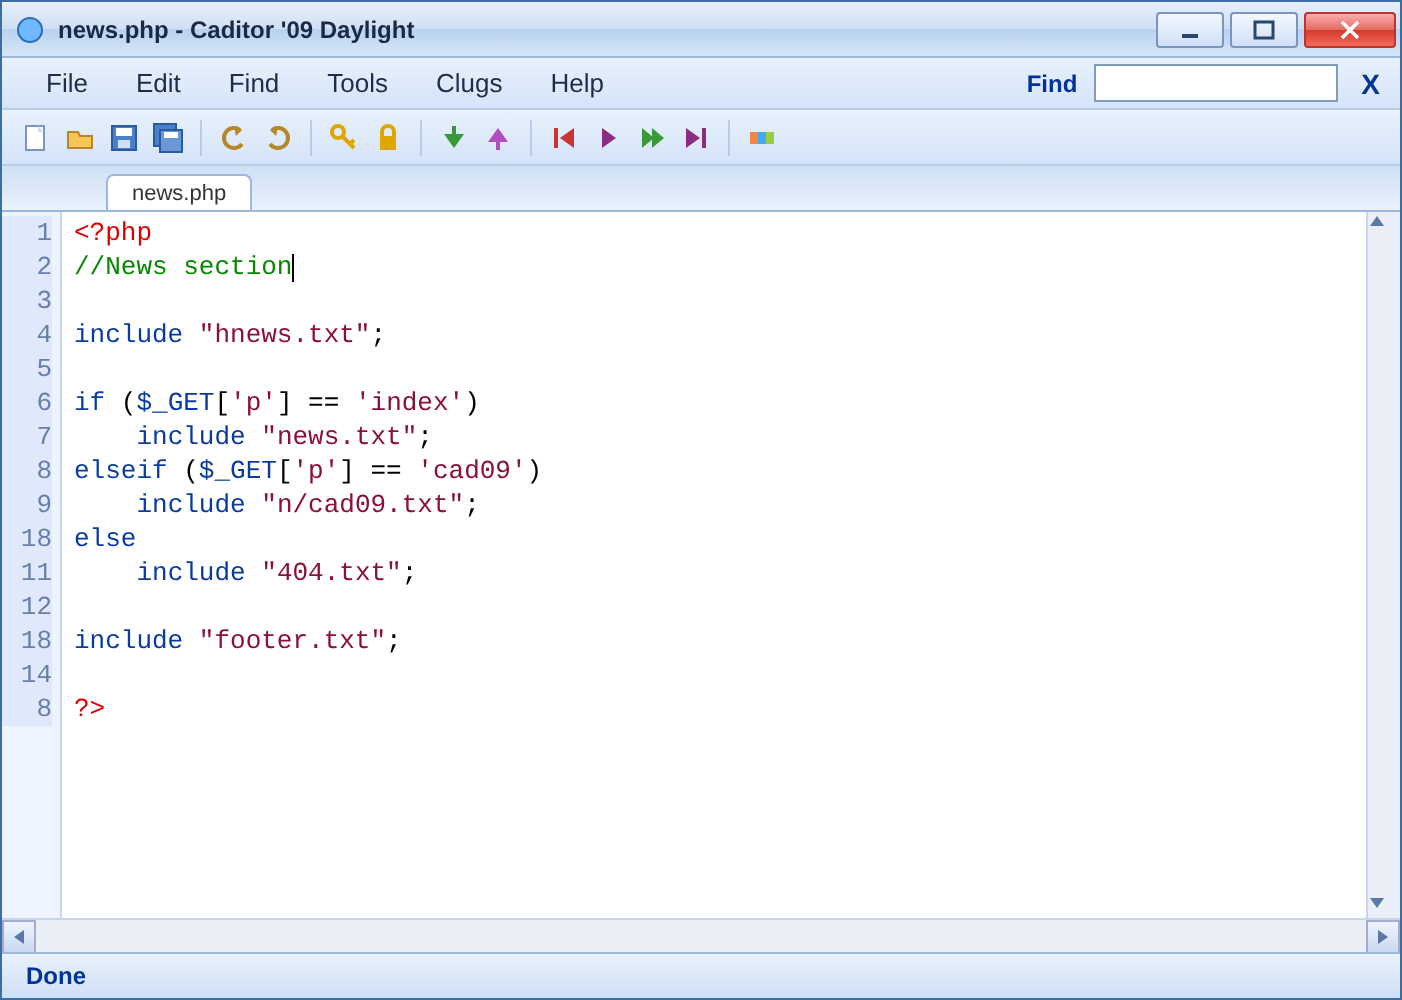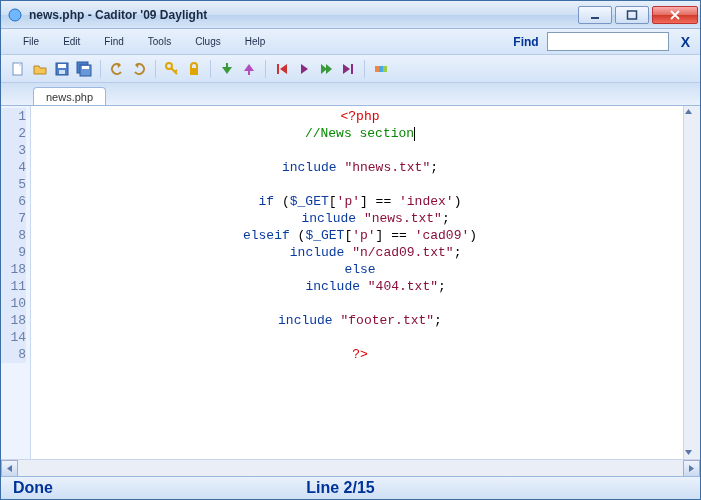--- a/index.html
+++ b/index.html
@@ -15,59 +15,59 @@
 .titlebar .spacer { flex: 1; }
 .winbtn { width: 34px; height: 18px; margin-left: 3px; border: 1px solid #7a95c4; background: linear-gradient(180deg,#f3f8ff,#cfe0f5); display:flex; align-items:center; justify-content:center; border-radius:2px; }
 .winbtn.close { width: 46px; background: linear-gradient(180deg,#f9adad,#e46a5f 50%,#d23a2a 51%,#f26b5b); border-color:#b33; color:#fff; }
 .winbtn svg { width: 12px; height: 10px; }
 
 .menubar {
   height: 26px; background: linear-gradient(180deg,#e9f1fc,#d4e4f8);
   display: flex; align-items: center; padding: 0 10px; color: #1e2d4a;
   border-bottom: 1px solid #b8cce8;
 }
-.menubar .menu { padding: 4px 12px; font-size: 10px; }
+.menubar .menu { padding: 4px 12px; font-size: 13px; }
 .menubar .find-label { font-weight: bold; color: #003399; margin-right: 8px; margin-left: auto; font-size: 12px; }
 .menubar input { width: 122px; height: 19px; border: 1px solid #7f9db9; background:#fff; font-size:12px; padding:0 4px;}
 .menubar .find-close { font-weight: bold; color: #003795; margin-left: 12px; font-size: 14px; }
 
 .toolbar {
   height: 28px; background: linear-gradient(180deg,#e9f1fc,#d4e4f8);
   display: flex; align-items: center; padding: 0 8px; gap: 4px;
   border-bottom: 1px solid #b8cce8;
 }
 .tbtn { width: 18px; height: 18px; display:flex; align-items:center; justify-content:center; }
 .tsep { width: 1px; height: 18px; background: #b8cce8; margin: 0 3px; }
 
-.tabstrip { height: 22px; background: linear-gradient(180deg,#cfe0f5,#e9f1fc); display:flex; align-items: flex-end; padding-left: 32px; }
+.tabstrip { height: 22px; background: linear-gradient(180deg,#cfe0f5,#e9f1fc); display:flex; align-items: flex-end; padding-left: 52px; }
 .tab { background:#fff; border:1px solid #9db8dd; border-bottom:none; border-radius:4px 4px 0 0; padding: 3px 12px 2px; font-size:11px; color:#333; }
 
 .editor-area { flex:1; display:flex; border-top:1px solid #9db8dd; border-bottom:1px solid #9db8dd; overflow:hidden; }
 .gutter { width: 30px; background:#edf3ff; border-right:1px solid #c8d8ef; text-align:right; font-family: "Courier New", monospace; font-size:13px; line-height:17px; color:#6a7fa8; padding: 2px 4px 0 0; }
 .gutter div { height:17px; background:#dfe9fb; margin-bottom:0;}
-.code { flex:1; background:#fff; font-family:"Courier New", monospace; font-size:13px; line-height:17px; padding:2px 0 0 6px; white-space:pre; overflow:hidden; position:relative;text-align:center; }
+.code { flex:1; background:#fff; font-family:"Courier New", monospace; font-size:13px; line-height:17px; padding:2px 0 0 6px; white-space:pre; overflow:hidden; position:relative; }
 .code .line { height:17px; }
 .k-tag{color:#d00;} 
 .k-comment{color:#068800;}
 .k-kw{color:#0a3ba0;}
 .k-str{color:#8b0f3c;}
 .k-var{color:#0a3ba0;}
 .k-idx{color:#8b0f3c;}
 .caret { display:inline-block; width:0; border-left:1px solid #000; height:14px; vertical-align:middle; }
 
 .hscroll { height:17px; background:#e9eef7; border-top:1px solid #c8d5ea; display:flex; align-items:center; }
 .hscroll .arrow { width:17px; height:17px; background:linear-gradient(180deg,#eef4ff,#cad9ef); border:1px solid #aac; display:flex;align-items:center;justify-content:center;}
 .hscroll .track { flex:1; height:17px; }
 .vscroll { width:17px; background:#e9eef7; border-left:1px solid #c8d5ea; display:flex; flex-direction:column;}
 .vscroll .track{flex:1;}
 
 .editor-wrap { flex:1; display:flex; flex-direction:column; }
 .code-row { flex:1; display:flex; overflow:hidden;}
 
-.statusbar { height: 22px; background: linear-gradient(180deg,#e9f1fc,#cfe0f5); display:flex; align-items:center; padding:0 12px; color:#003399; font-weight:bold; font-size:16px; }
+.statusbar { height: 22px; background: linear-gradient(180deg,#e9f1fc,#cfe0f5); display:flex; align-items:center; padding:0 12px; color:#003399; font-weight:bold; font-size:12px; }
 .statusbar .center { flex:1; text-align:center; color:#003399; }
 </style>
 </head>
 <body>
 
 <div class="window">
 
   <div class="titlebar">
     <span class="app-icon">
       <svg viewBox="0 0 16 16">
@@ -216,21 +216,21 @@
             <div>2</div>
             <div>3</div>
             <div>4</div>
             <div>5</div>
             <div>6</div>
             <div>7</div>
             <div>8</div>
             <div>9</div>
             <div>18</div>
             <div>11</div>
-            <div>10</div>
+            <div>12</div>
             <div>18</div>
             <div>14</div>
             <div>8</div>
           </div>
         <div class="code" id="code"><div class="line"><span class="k-tag">&lt;?php</span></div><div class="line"><span class="k-comment">//News section</span><span class="caret"></span></div><div class="line"></div><div class="line"><span class="k-kw">include</span><span> </span><span class="k-str">"hnews.txt"</span><span>;</span></div><div class="line"></div><div class="line"><span class="k-kw">if</span><span> (</span><span class="k-var">$_GET</span><span>[</span><span class="k-idx">'p'</span><span>] == </span><span class="k-idx">'index'</span><span>)</span></div><div class="line"><span>    </span><span class="k-kw">include</span><span> </span><span class="k-str">"news.txt"</span><span>;</span></div><div class="line"><span class="k-kw">elseif</span><span> (</span><span class="k-var">$_GET</span><span>[</span><span class="k-idx">'p'</span><span>] == </span><span class="k-idx">'cad09'</span><span>)</span></div><div class="line"><span>    </span><span class="k-kw">include</span><span> </span><span class="k-str">"n/cad09.txt"</span><span>;</span></div><div class="line"><span class="k-kw">else</span></div><div class="line"><span>    </span><span class="k-kw">include</span><span> </span><span class="k-str">"404.txt"</span><span>;</span></div><div class="line"></div><div class="line"><span class="k-kw">include</span><span> </span><span class="k-str">"footer.txt"</span><span>;</span></div><div class="line"></div><div class="line"><span class="k-tag">?&gt;</span></div></div>
         <div class="vscroll">
           <div class="arrow"><svg width="9" height="9" viewBox="0 0 9 9">
                 <path d="M4.5 2 L8 7 L1 7 Z" fill="#5a77a8"></path>
               </svg></div>
           <div class="track"></div>
@@ -250,17 +250,16 @@
             <svg width="9" height="9" viewBox="0 0 9 9">
               <path d="M7 4.5 L2 1 L2 8 Z" fill="#5a77a8"></path>
             </svg>
           </div>
       </div>
     </div>
   </div>
 
   <div class="statusbar">
     <span>Done</span>
-    <span class="center">Line 2/15</span>
     <span style="width:60px"></span>
   </div>
 
 </div>
 
 </body></html>

